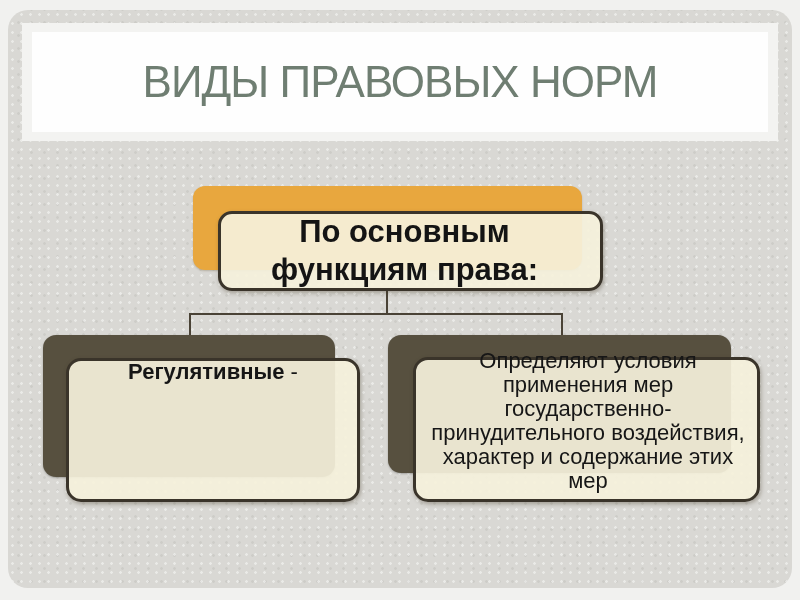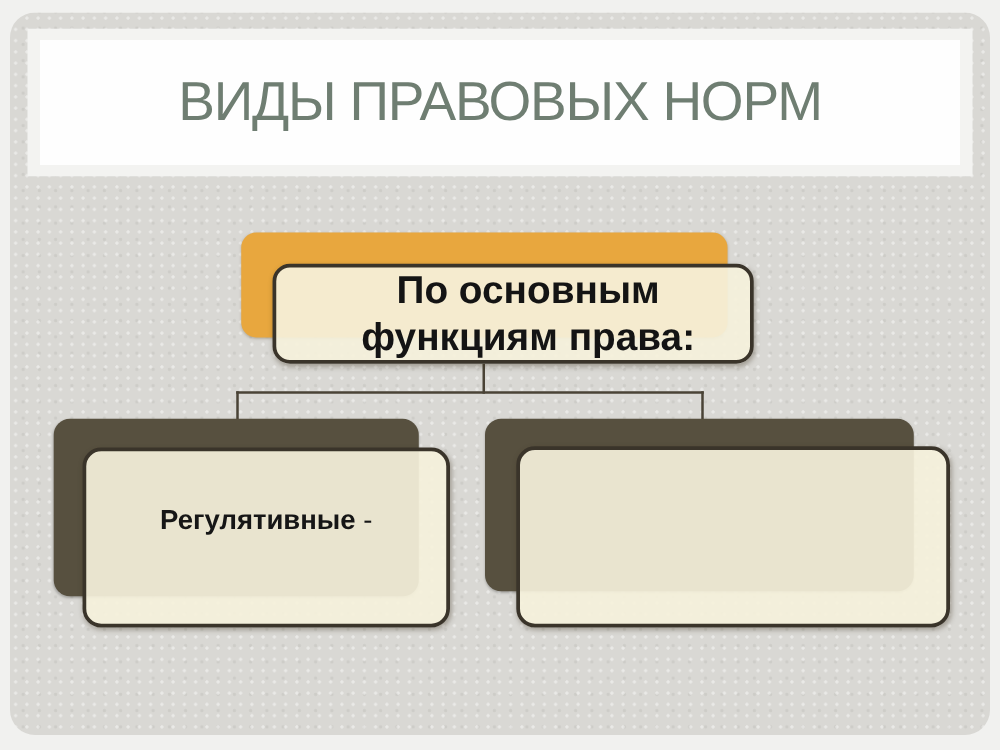--- a/index.html
+++ b/index.html
@@ -70,21 +70,21 @@
     border: 3px solid #3A342A;
     box-shadow: 1px 2px 4px rgba(60,50,30,0.35);
     z-index: 3;
   }
   .root-front {
     left: 218px; top: 211px; width: 385px; height: 80px;
     border-radius: 14px;
   }
   .root-label {
     position: absolute;
-    left: 230px; top: 211px; width: 385px; height: 80px;
+    left: 212px; top: 211px; width: 385px; height: 80px;
     display: flex; align-items: center; justify-content: center;
     text-align: center;
     white-space: pre-line;
     font-size: 31px; line-height: 38px; font-weight: 700;
     color: #141414;
     z-index: 4;
   }
   .connector { position: absolute; background: #4A4336; z-index: 1; }
   .conn-root-stem  { left: 386px; top: 291px; width: 2px;  height: 24px; }
   .conn-horizontal { left: 189px; top: 313px; width: 374px; height: 2px; }
@@ -102,21 +102,21 @@
 
   .left-front  { left: 66px;  top: 358px; width: 294px; height: 144px; border-radius: 15px; }
   .right-front { left: 413px; top: 357px; width: 347px; height: 145px; border-radius: 15px; }
 
   .node-text {
     position: absolute;
     text-align: center;
     color: #161616;
     z-index: 4;
   }
-  .left-text  { left: 56px;  top: 360px; width: 314px; font-size: 22px; line-height: 24.5px; margin-top: 44px; }
+  .left-text  { left: 56px;  top: 360px; width: 314px; font-size: 22px; line-height: 24.5px; }
   .right-text { left: 403px; top: 349px; width: 370px; font-size: 22px; line-height: 24px; }
   .node-heading b { font-weight: 700; }
   .node-body { white-space: pre-line; }
 </style>
 </head>
 <body>
 
 <div class="stage">
 
   <div class="card"></div>
@@ -139,15 +139,21 @@
 
   <div class="shape dark-back left-back"></div>
   <div class="shape cream left-front"></div>
   <div class="node-text left-text">
     <div class="node-heading"><b>Регулятивные</b><span> -</span></div>
   </div>
 
   <div class="shape dark-back right-back"></div>
   <div class="shape cream right-front"></div>
   <div class="node-text right-text">
+    <div class="node-body">Определяют условия
+применения мер
+государственно-
+принудительного воздействия,
+характер и содержание этих
+мер</div>
   </div>
 
 </div>
 
 </body></html>

